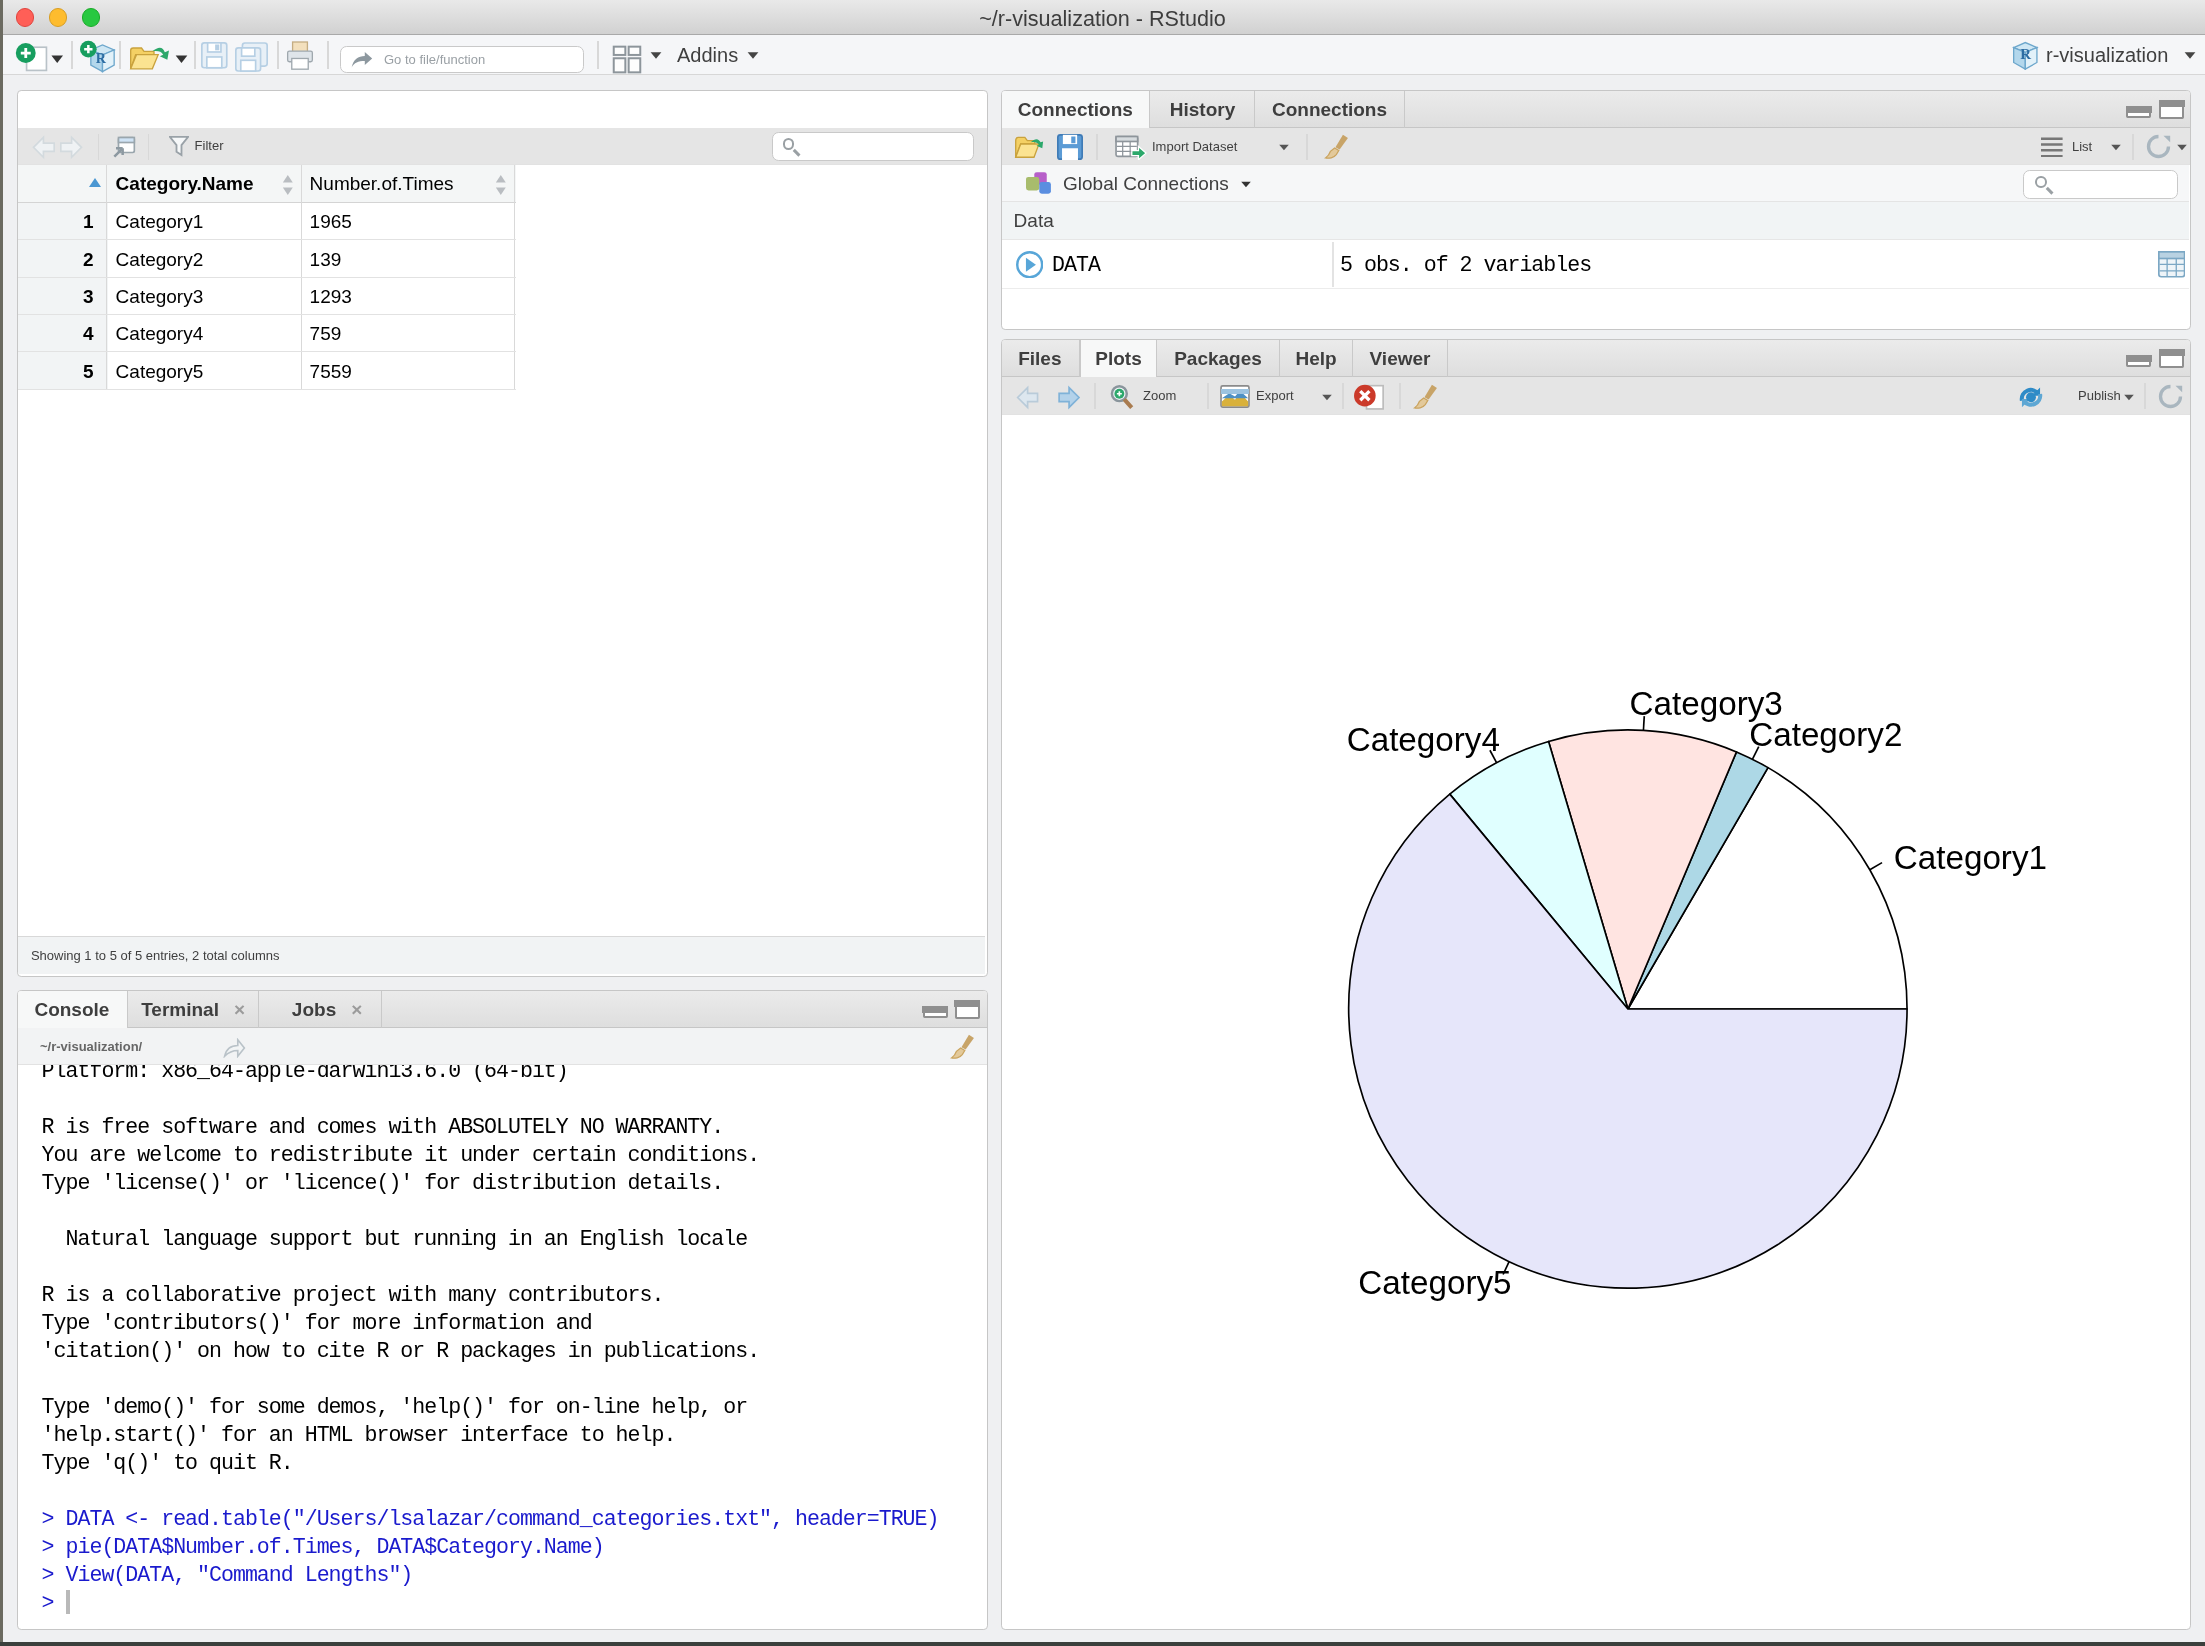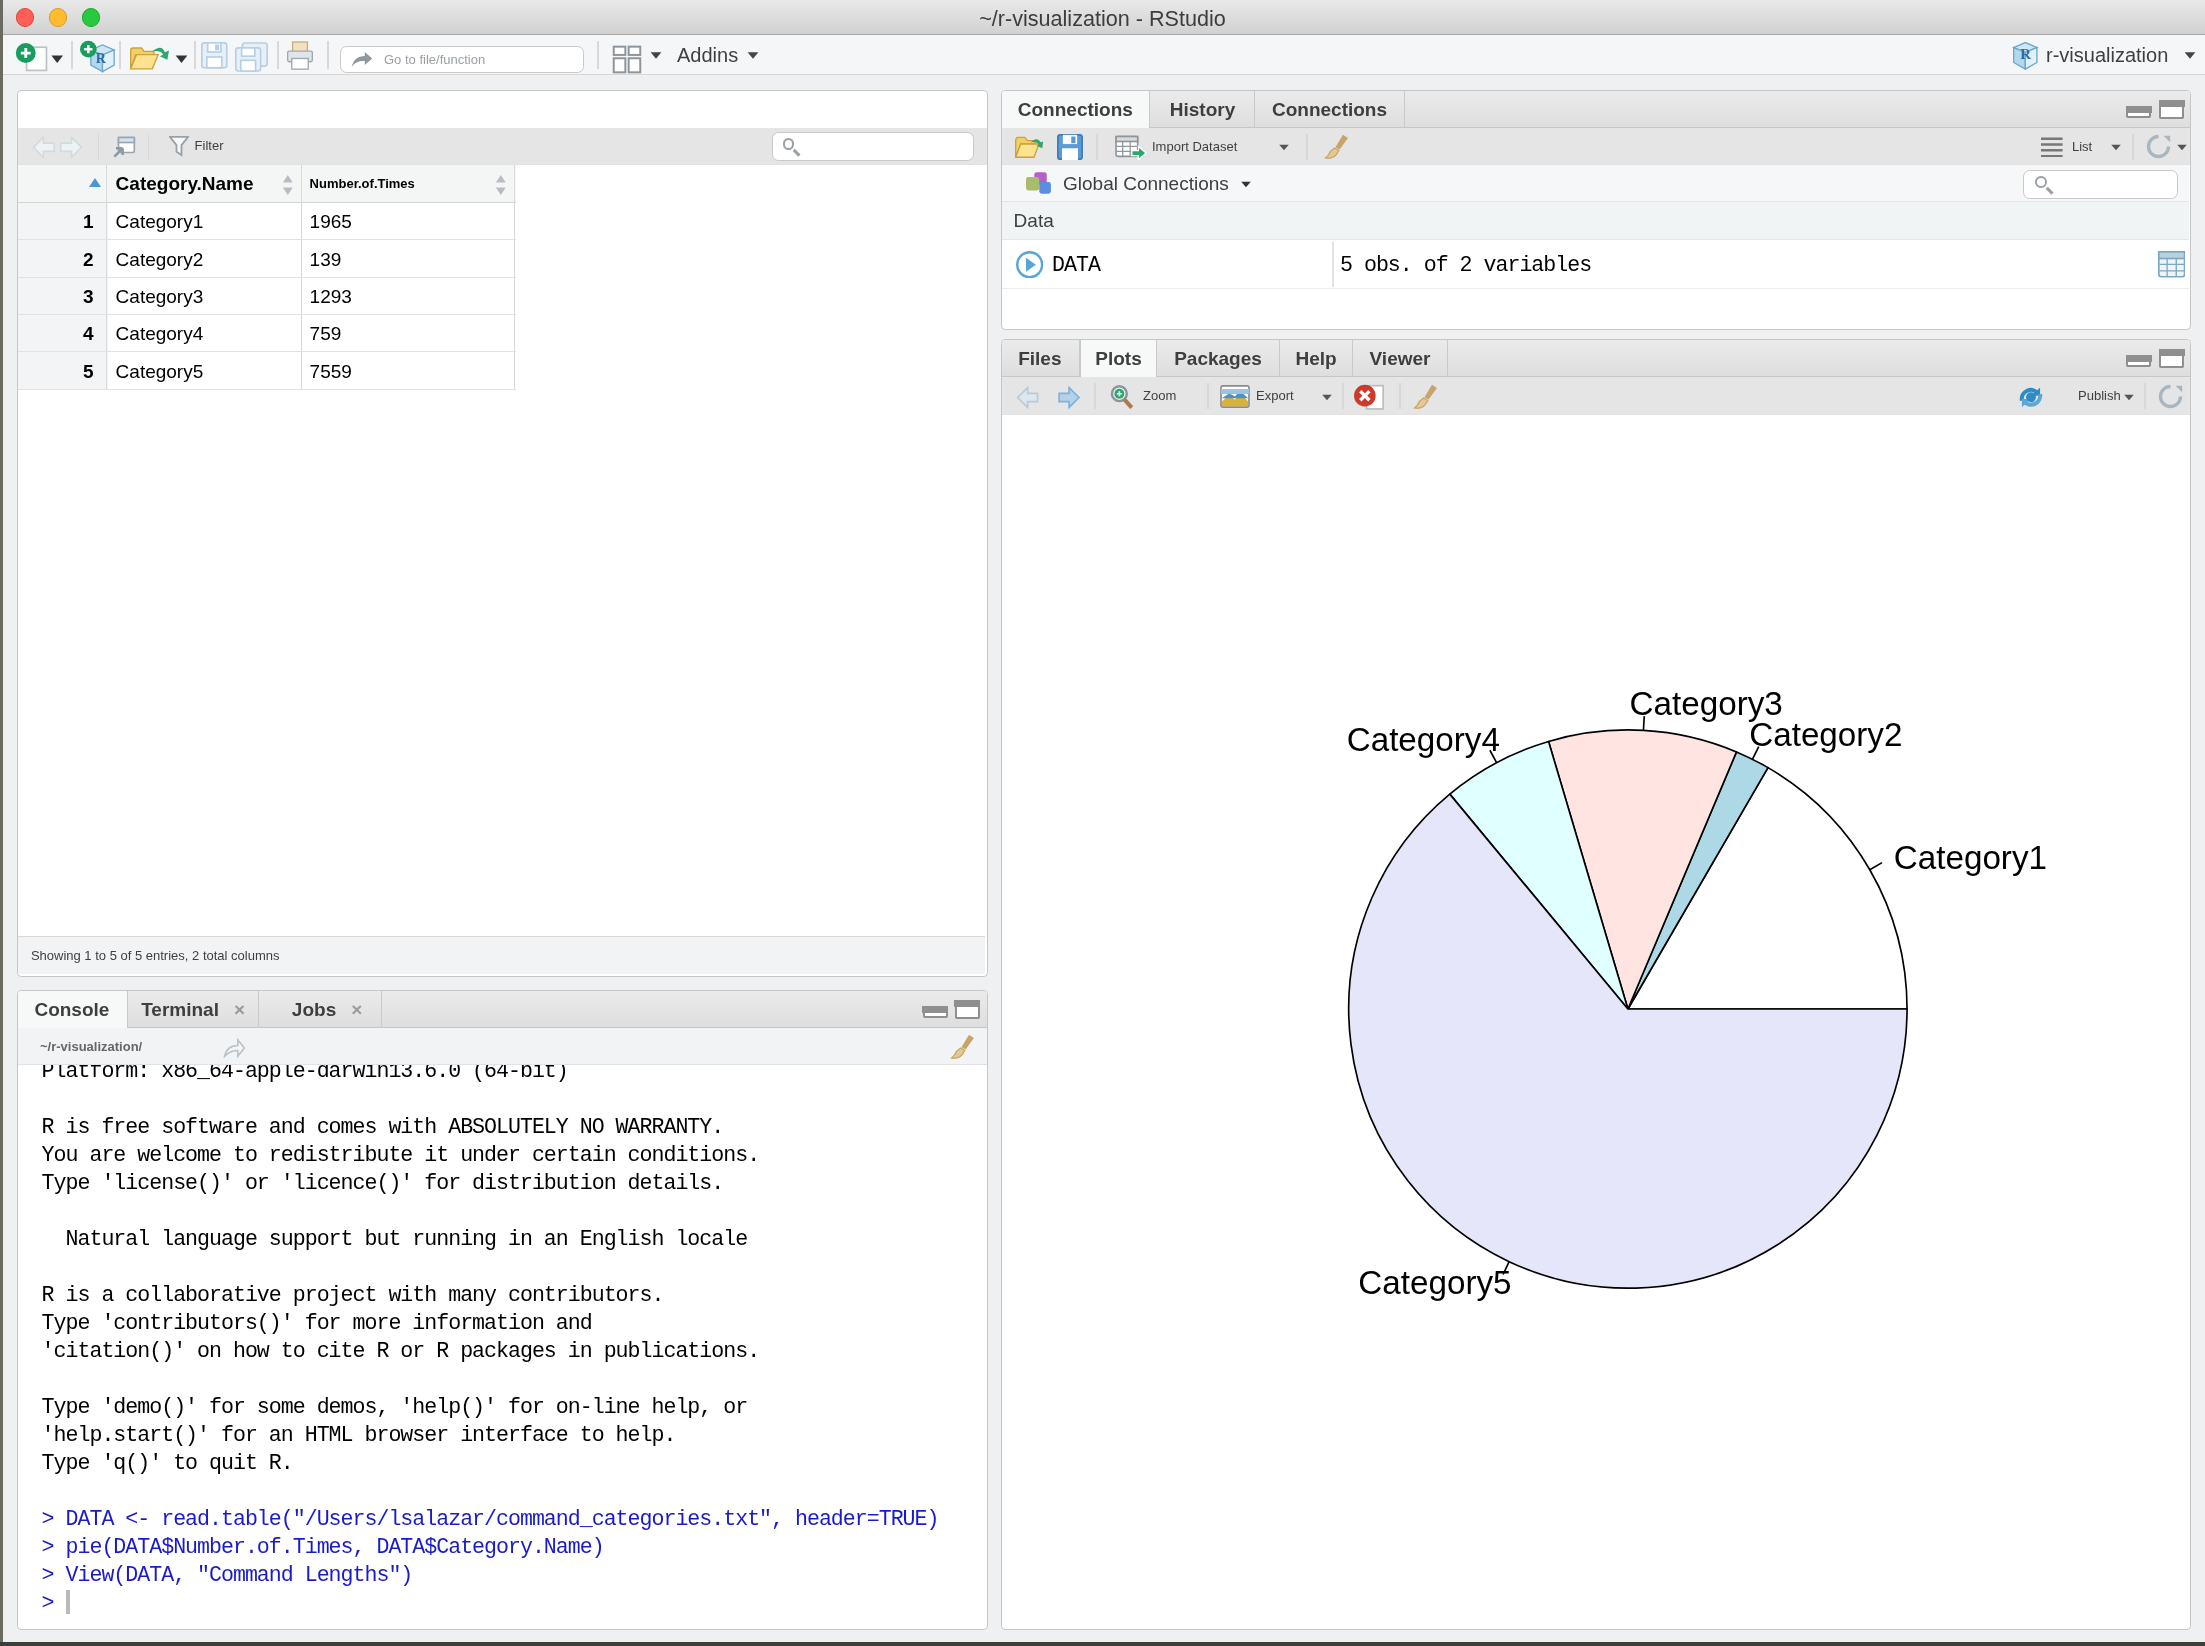--- a/index.html
+++ b/index.html
@@ -120,21 +120,21 @@
     <div class="mag" style="left:765px;top:10px"></div>
   </div>
 
   <div class="abs" style="left:0;top:74px;width:498px;height:38px;background:#f4f6f6;border-bottom:1.7px solid #d4d4d4"></div>
   <div class="abs" style="left:0;top:112px;width:90px;height:187px;background:#f2f4f5"></div>
   <div class="abs" style="left:88px;top:74px;width:1.7px;height:225px;background:#d9d9d9"></div>
   <div class="abs" style="left:283px;top:74px;width:1.7px;height:225px;background:#d9d9d9"></div>
   <div class="abs" style="left:496px;top:74px;width:1.7px;height:225px;background:#d9d9d9"></div>
   <div class="abs" style="left:71px;top:87px;width:0;height:0;border-left:6.6px solid transparent;border-right:6.6px solid transparent;border-bottom:9.1px solid #4a97d2"></div>
   <div class="uit" style="left:98px;top:74px;line-height:38px;font-weight:bold;font-size:19px;color:#000">Category.Name</div>
-  <div class="uit" style="left:292px;top:74px;line-height:38px;font-weight:bold;font-size:13px;color:#000">Number.of.Times</div>
+  <div class="uit" style="left:292px;top:74px;line-height:38px;font-weight:normal;font-size:19px;color:#000">Number.of.Times</div>
   <svg class="abs" style="left:264px;top:84px" width="11.6" height="20" viewBox="0 0 14 24">
       <path d="M7 0l6 9H1z" fill="#b9bdc1"></path>
       <path d="M7 24l6-9H1z" fill="#b9bdc1"></path>
     </svg>
   <svg class="abs" style="left:477px;top:84px" width="11.6" height="20" viewBox="0 0 14 24">
       <path d="M7 0l6 9H1z" fill="#b9bdc1"></path>
       <path d="M7 24l6-9H1z" fill="#b9bdc1"></path>
     </svg>
   <div id="tablerows">
     <div class="abs" style="left:0;top:112px;width:498px;height:37px;border-bottom:1.7px solid #e2e2e2"></div>

